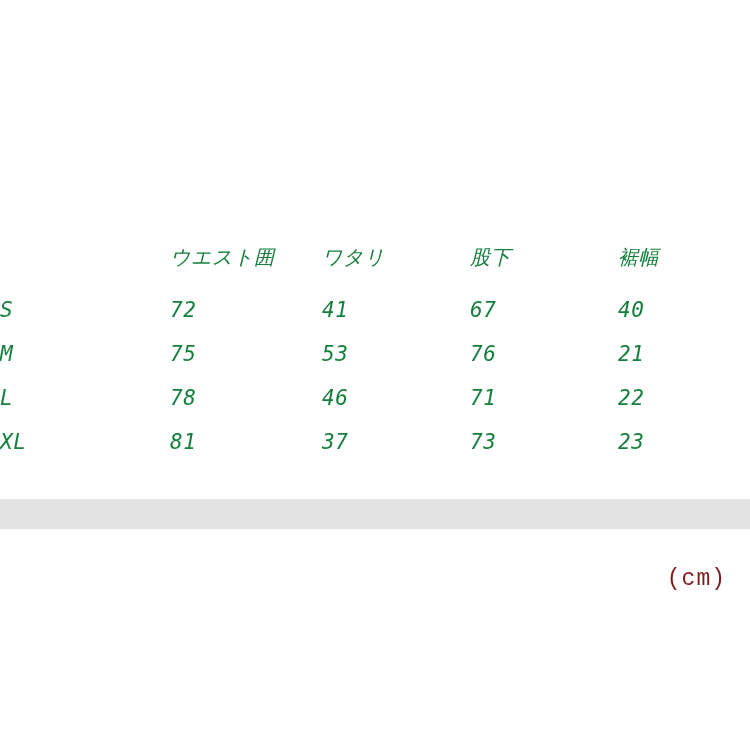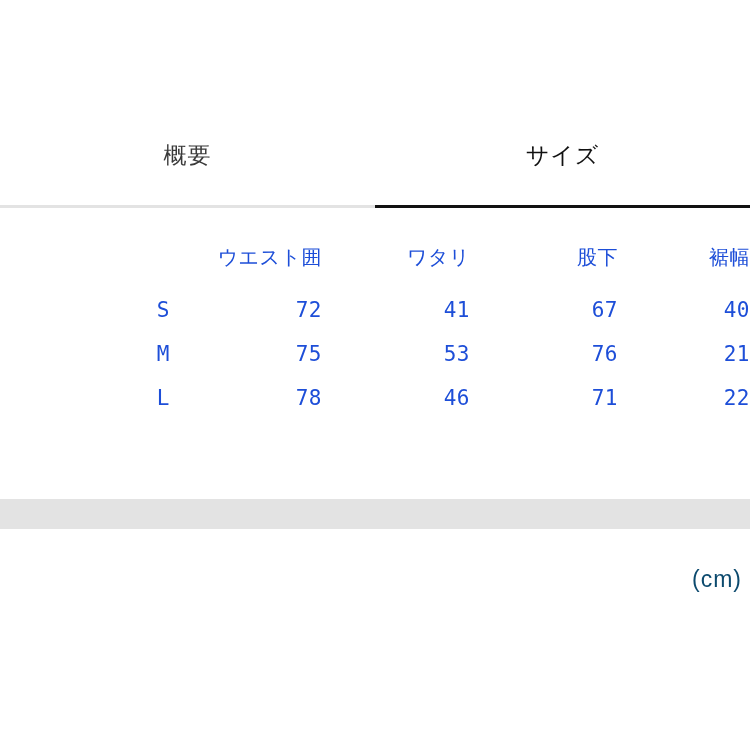--- a/index.html
+++ b/index.html
@@ -65,25 +65,26 @@
     width: 750px;
   }
   table.size-table {
     width: 750px;
     border-collapse: collapse;
     table-layout: fixed;
   }
   table.size-table th,
   table.size-table td {
     font-weight: normal;
-    text-align: right;
+    text-align: left;
     font-size: 21px;
-    color: #1d4ed8;
+    color: #15803d;
     padding: 0;
     letter-spacing: 0.5px;
+    font-style: italic;
   }
   table.size-table thead th {
     height: 62px;
     vertical-align: middle;
     font-size: 20px;
   }
   table.size-table tbody td {
     height: 44px;
     vertical-align: middle;
     font-family: "DejaVu Sans Mono", "Liberation Mono", monospace;
@@ -105,41 +106,33 @@
     left: 0;
     top: 499px;
     width: 750px;
     height: 30px;
     background: #e3e3e3;
   }
 
   
   .unit-note {
     position: absolute;
-    right: 8px;
+    right: 24px;
     top: 566px;
-    font-family: Liberation Sans, sans-serif;
+    font-family: Liberation Mono, monospace;
     font-size: 23px;
-    color: #0c4a6e;
+    color: #7f1d1d;
     letter-spacing: 1px;
   }
 </style>
 </head>
 <body>
 
 <div class="page">
 
-  <div class="tabs">
-    <div class="tab inactive">
-      <span class="tab-label">概要</span>
-    </div>
-    <div class="tab active">
-      <span class="tab-label">サイズ</span>
-    </div>
-  </div>
 
   <div class="table-wrap">
     <table class="size-table">
       <colgroup>
         <col class="c0">
           <col class="c1">
           <col class="c2">
           <col class="c3">
           <col class="c4">
       </colgroup>
@@ -167,20 +160,27 @@
           <td>76</td>
           <td>21</td>
         </tr>
         <tr>
           <td class="size-name">L</td>
           <td>78</td>
           <td>46</td>
           <td>71</td>
           <td>22</td>
         </tr>
+        <tr>
+          <td class="size-name">XL</td>
+          <td>81</td>
+          <td>37</td>
+          <td>73</td>
+          <td>23</td>
+        </tr>
       </tbody>
     </table>
   </div>
 
   <div class="band"></div>
 
   <div class="unit-note">(cm)</div>
 
 </div>
 

